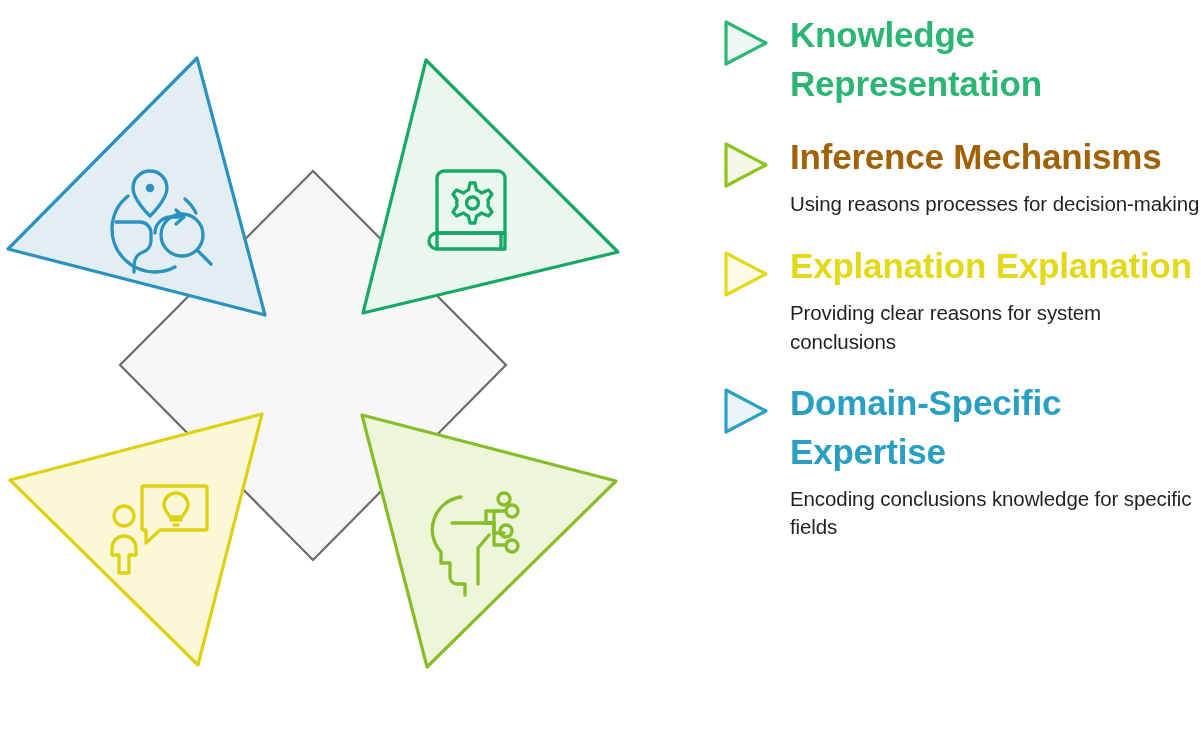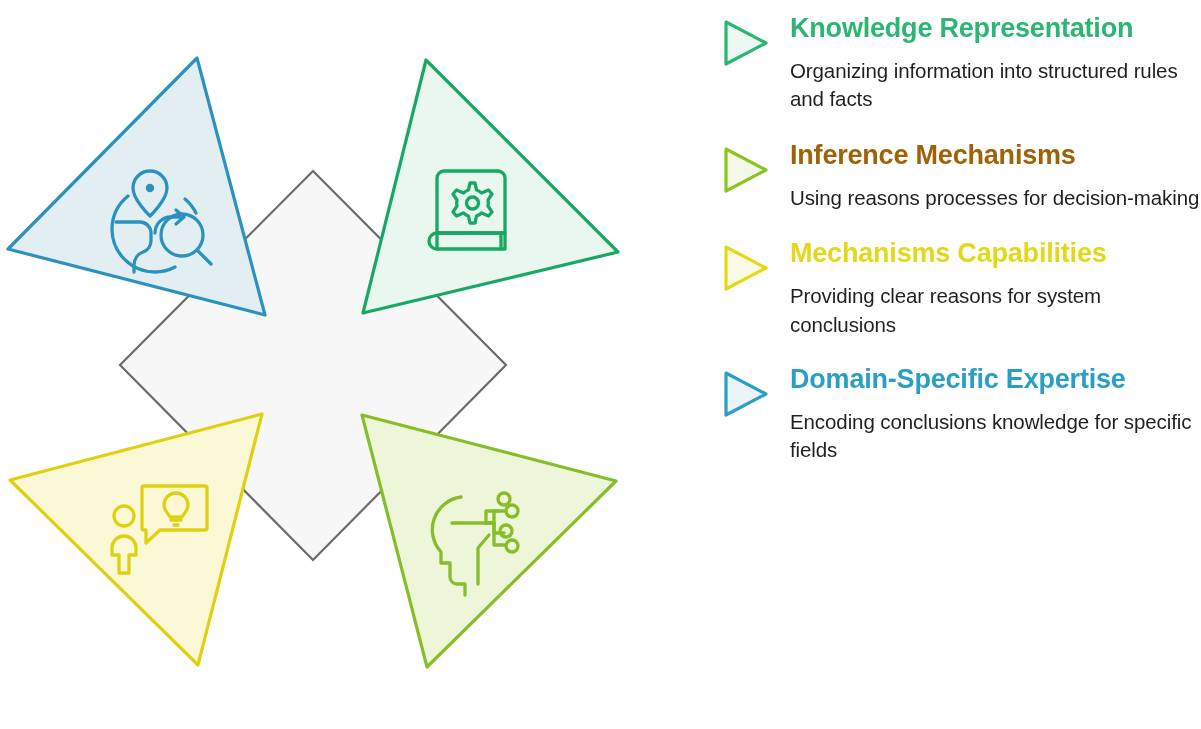--- a/index.html
+++ b/index.html
@@ -46,21 +46,21 @@
   .bullet {
     position: absolute;
     left: 12px;
     top: 8px;
     width: 52px;
     height: 50px;
   }
   .bullet svg { display: block; }
 
   .item-title {
-    font-size: 27px;
+    font-size: 35px;
     font-weight: bold;
     line-height: 1.4;
     letter-spacing: -0.2px;
     margin-bottom: 9px;
   }
   .item-desc {
     font-size: 20.5px;
     line-height: 1.38;
     color: #231f20;
     letter-spacing: -0.1px;
@@ -157,40 +157,39 @@
 
   <div id="list">
 
     <div class="item" id="item-0">
       <span class="bullet">
         <svg width="52" height="50" viewBox="0 0 52 50" xmlns="http://www.w3.org/2000/svg">
           <polygon points="8,4 48,25 8,46" fill="#edf8f2" stroke="#2bb673" stroke-width="3.2" stroke-linejoin="round"></polygon>
         </svg>
       </span>
       <div class="item-title" style="color:#2bb673">Knowledge Representation</div>
-      <div class="item-desc">Organizing information into structured rules and facts</div>
     </div>
 
     <div class="item" id="item-1">
       <span class="bullet">
         <svg width="52" height="50" viewBox="0 0 52 50" xmlns="http://www.w3.org/2000/svg">
           <polygon points="8,4 48,25 8,46" fill="#f4f9e7" stroke="#8cc422" stroke-width="3.2" stroke-linejoin="round"></polygon>
         </svg>
       </span>
       <div class="item-title" style="color:#a16207">Inference Mechanisms</div>
       <div class="item-desc">Using reasons processes for decision-making</div>
     </div>
 
     <div class="item" id="item-2">
       <span class="bullet">
         <svg width="52" height="50" viewBox="0 0 52 50" xmlns="http://www.w3.org/2000/svg">
           <polygon points="8,4 48,25 8,46" fill="#fbfae4" stroke="#e3d81a" stroke-width="3.2" stroke-linejoin="round"></polygon>
         </svg>
       </span>
-      <div class="item-title" style="color:#e3d81a">Mechanisms Capabilities</div>
+      <div class="item-title" style="color:#e3d81a">Explanation Explanation</div>
       <div class="item-desc">Providing clear reasons for system conclusions</div>
     </div>
 
     <div class="item" id="item-3">
       <span class="bullet">
         <svg width="52" height="50" viewBox="0 0 52 50" xmlns="http://www.w3.org/2000/svg">
           <polygon points="8,4 48,25 8,46" fill="#eaf4f9" stroke="#2a9fc4" stroke-width="3.2" stroke-linejoin="round"></polygon>
         </svg>
       </span>
       <div class="item-title" style="color:#2a9fc4">Domain-Specific Expertise</div>

